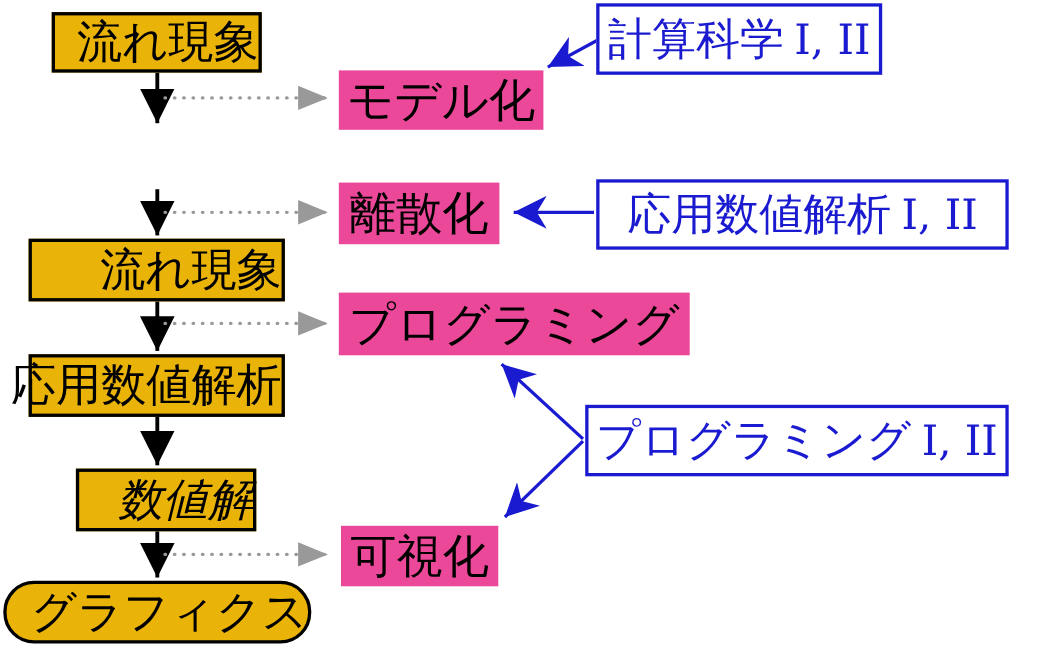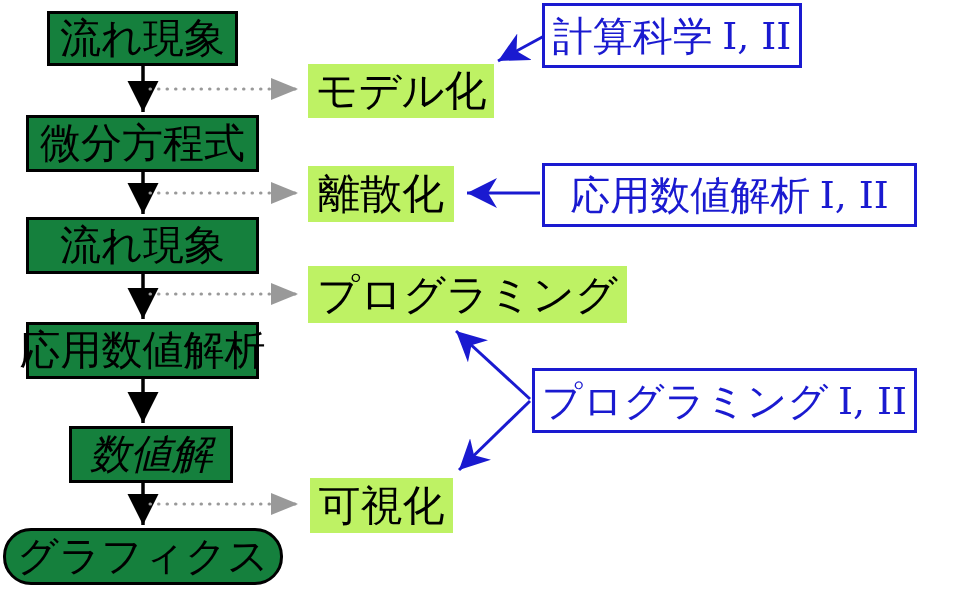--- a/index.html
+++ b/index.html
@@ -13,34 +13,34 @@
   }
   #arrow-layer {
     position: absolute;
     left: 0; top: 0;
     width: 965px; height: 592px;
   }
   .stage-box {
     position: absolute;
     box-sizing: border-box;
     border: 3px solid #000000;
-    background: #15803d;
+    background: #eab308;
     color: #000000;
     display: flex;
     align-items: center;
-    justify-content: center;
+    justify-content: flex-end;
     font-size: 41px;
     font-weight: 500;
     line-height: 1;
     white-space: nowrap;
   }
   .process-label {
     position: absolute;
     box-sizing: border-box;
-    background: #bef264;
+    background: #ec4899;
     color: #000000;
     display: flex;
     align-items: center;
     justify-content: center;
     font-size: 42px;
     font-weight: 500;
     line-height: 1;
     white-space: nowrap;
   }
   .course-box {
@@ -95,23 +95,20 @@
 
     <line x1="546" y1="35" x2="498" y2="61" stroke="#1a1ad0" stroke-width="3" marker-end="url(#head-blue)"></line>
     <line x1="540" y1="193" x2="467" y2="193" stroke="#1a1ad0" stroke-width="3" marker-end="url(#head-blue)"></line>
     <line x1="530" y1="399" x2="456" y2="331" stroke="#1a1ad0" stroke-width="3" marker-end="url(#head-blue)"></line>
     <line x1="530" y1="401" x2="459" y2="470" stroke="#1a1ad0" stroke-width="3" marker-end="url(#head-blue)"></line>
   </svg>
 
   <div class="stage-box" style="left:47px;  top:11px;  width:191px; height:55px;">
     <span>流れ現象</span>
   </div>
-  <div class="stage-box" style="left:26px;  top:115px; width:233px; height:57px;">
-    <span>微分方程式</span>
-  </div>
   <div class="stage-box" style="left:26px;  top:217px; width:233px; height:57px;">
     <span>流れ現象</span>
   </div>
   <div class="stage-box" style="left:26px;  top:322px; width:233px; height:57px;">
     <span>応用数値解析</span>
   </div>
   <div class="stage-box" style="left:69px;  top:426px; width:164px; height:57px;font-style:italic;">
     <span>数値解</span>
   </div>
   <div class="stage-box" style="left:3px;   top:528px; width:280px; height:57px;border-radius:28px;">

